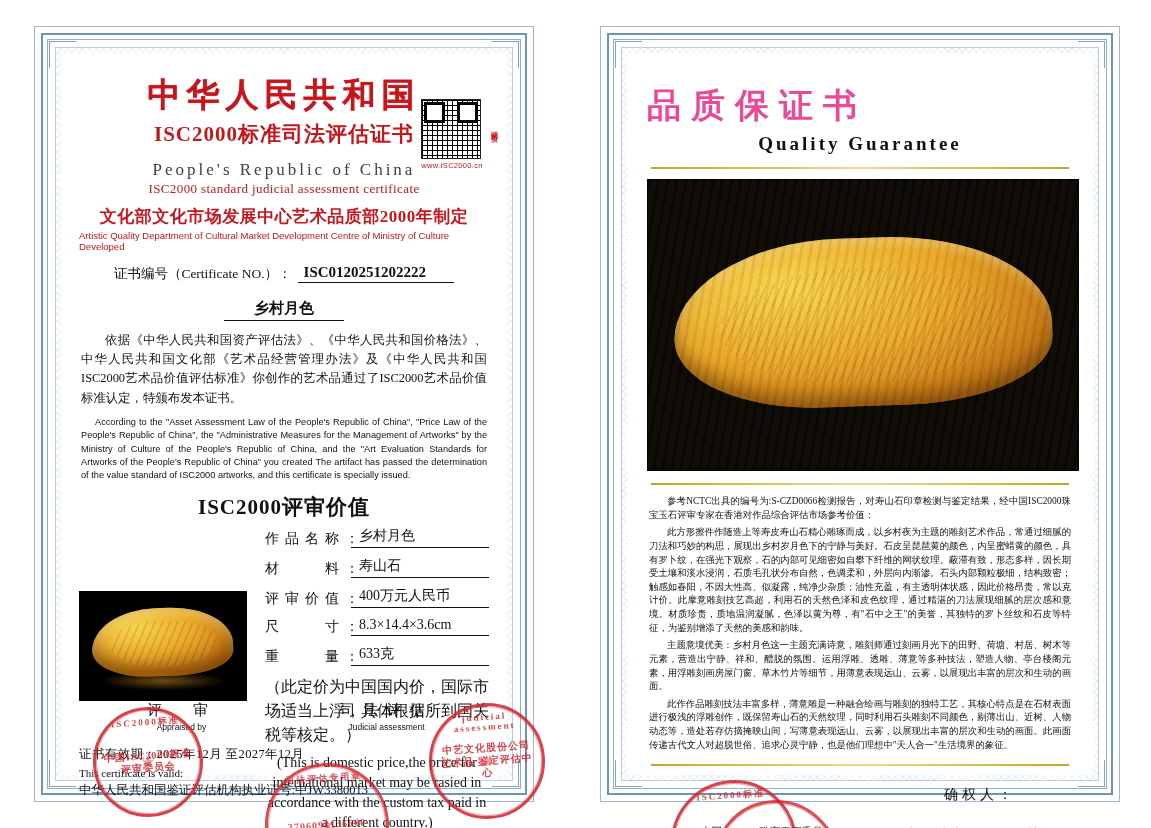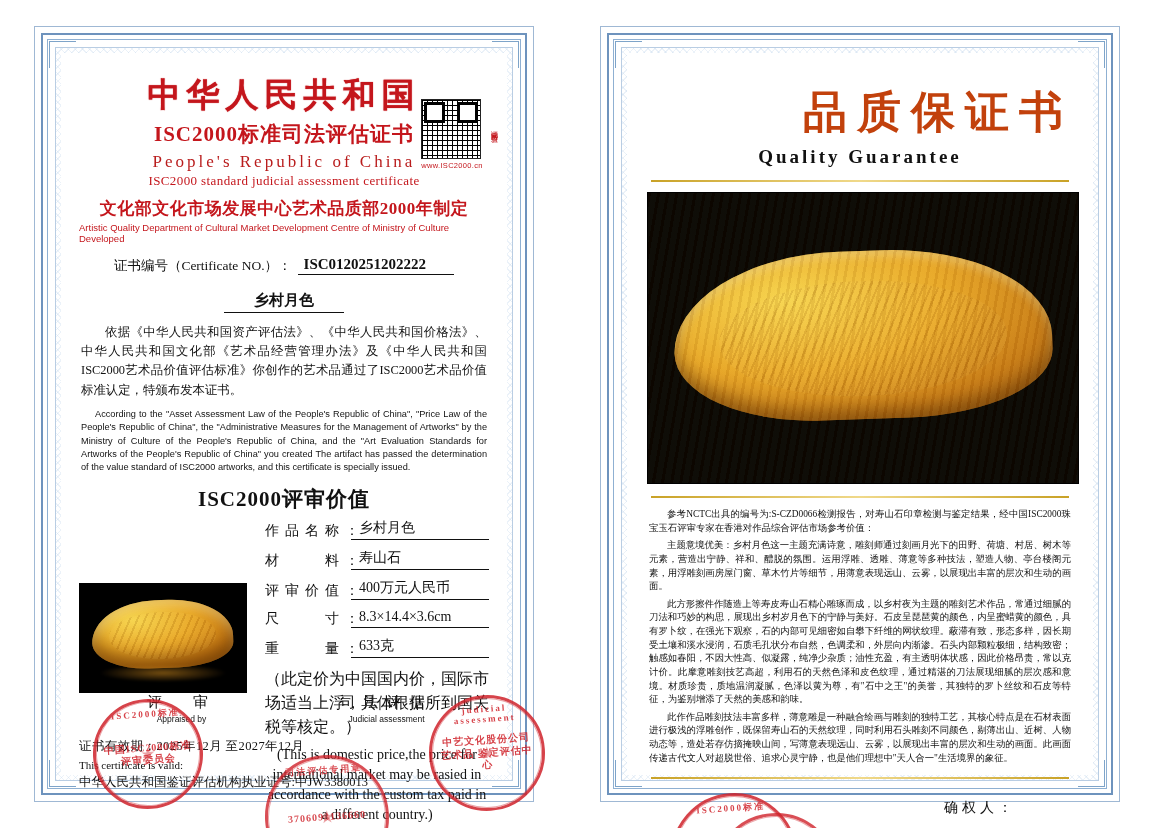--- a/index.html
+++ b/index.html
@@ -70,25 +70,25 @@
     text-align:center;
     color:#c4161c;
     font-family:"Liberation Serif", serif;
     font-weight:bold;
     font-size:21px;
     letter-spacing:1px;
     margin:2px 0 4px 0;
   }
   .title-en{
     text-align:center;
-    color:#b91c1c;
+    color:#404040;
     font-family:"Liberation Serif", serif;
     font-size:17px;
     letter-spacing:3px;
-    margin:4px 0 1px 0;
+    margin:12px 0 1px 0;
   }
   .title-en2{
     text-align:center;
     color:#c4161c;
     font-family:"Liberation Serif", serif;
     font-size:13px;
     letter-spacing:.4px;
     margin:1px 0 8px 0;
   }
   .sub-cn{
@@ -248,21 +248,21 @@
     margin-top:14px;font-size:12.5px;color:#111;font-family:"Liberation Serif", serif;
     letter-spacing:.4px;
   }
   .valid-en{font-size:11px;color:#111;font-family:"Liberation Serif", serif;margin-top:4px;}
   .valid-lic{font-size:12.5px;color:#111;font-family:"Liberation Serif", serif;margin-top:3px;}
 
   
   #cert-right{left:600px;top:26px;width:520px;height:776px;}
   .r-pad{position:absolute;inset:0;padding:14px 20px;box-sizing:border-box;}
   .r-title{
-    text-align:right;font-size:44px;font-weight:bold;color:#c2410c;
+    text-align:left;font-size:34px;font-weight:bold;color:#ec4899;
     font-family:"Liberation Serif", serif;letter-spacing:10px;margin-top:16px;
   }
   .r-title-en{
     text-align:center;font-size:19px;font-weight:bold;color:#111;
     font-family:"Liberation Serif", serif;letter-spacing:3px;margin-top:4px;
   }
   .gold-rule{
     height:2px;background:linear-gradient(90deg,#c9a227,#f0d98a,#c9a227);
     margin:12px 4px 10px 4px;
   }
@@ -427,22 +427,22 @@
         <div class="gold-rule"></div>
 
         <div class="photo-right">
           <div class="stone"></div>
           <div class="carve"></div>
         </div>
 
         <div class="gold-rule"></div>
 
         <div class="r-text">参考NCTC出具的编号为:S-CZD0066检测报告，对寿山石印章检测与鉴定结果，经中国ISC2000珠宝玉石评审专家在香港对作品综合评估市场参考价值：</div>
+        <div class="r-text">此方形擦件作随造上等寿皮寿山石精心雕琢而成，以乡村夜为主题的雕刻艺术作品，常通过细腻的刀法和巧妙的构思，展现出乡村岁月色下的宁静与美好。石皮呈琵琶黄的颜色，内呈蜜蜡黄的颜色，具有罗卜纹，在强光下观察，石的内部可见细密如自攀下纤维的网状纹理。蔽滞有致，形态多样，因长期受土壤和溪水浸润，石质毛孔状分布自然，色调柔和，外层向内渐渗。石头内部颗粒极细，结构致密；触感如春阳，不因大性高、似凝露，纯净少杂质；油性充盈，有主透明体状感，因此价格昂贵，常以克计价。此摩意雕刻技艺高超，利用石的天然色泽和皮色纹理，通过精湛的刀法展现细腻的层次感和意境。材质珍贵，质地温润凝腻，色泽以黄为尊，有"石中之王"的美誉，其独特的罗卜丝纹和石皮等特征，为鉴别增添了天然的美感和韵味。</div>
         <div class="r-text">主题意境优美：乡村月色这一主题充满诗意，雕刻师通过刻画月光下的田野、荷塘、村居、树木等元素，营造出宁静、祥和、醴脱的氛围。运用浮雕、透雕、薄意等多种技法，塑造人物、亭台楼阁元素，用浮雕刻画房屋门窗、草木竹片等细节，用薄意表现远山、云雾，以展现出丰富的层次和生动的画面。</div>
-        <div class="r-text">此方形擦件作随造上等寿皮寿山石精心雕琢而成，以乡村夜为主题的雕刻艺术作品，常通过细腻的刀法和巧妙的构思，展现出乡村岁月色下的宁静与美好。石皮呈琵琶黄的颜色，内呈蜜蜡黄的颜色，具有罗卜纹，在强光下观察，石的内部可见细密如自攀下纤维的网状纹理。蔽滞有致，形态多样，因长期受土壤和溪水浸润，石质毛孔状分布自然，色调柔和，外层向内渐渗。石头内部颗粒极细，结构致密；触感如春阳，不因大性高、似凝露，纯净少杂质；油性充盈，有主透明体状感，因此价格昂贵，常以克计价。此摩意雕刻技艺高超，利用石的天然色泽和皮色纹理，通过精湛的刀法展现细腻的层次感和意境。材质珍贵，质地温润凝腻，色泽以黄为尊，有"石中之王"的美誉，其独特的罗卜丝纹和石皮等特征，为鉴别增添了天然的美感和韵味。</div>
         <div class="r-text">此作作品雕刻技法丰富多样，薄意雕是一种融合绘画与雕刻的独特工艺，其核心特点是在石材表面进行极浅的浮雕创作，既保留寿山石的天然纹理，同时利用石头雕刻不同颜色，剔薄出山、近树、人物动态等，造处若存仿摘掩映山间，写薄意表现远山、云雾，以展现出丰富的层次和生动的画面。此画面传递古代文人对超脱世俗、追求心灵宁静，也是他们理想中"天人合一"生活境界的象征。</div>
 
         <div class="gold-rule"></div>
 
         <div class="r-foot">
           <div class="r-foot-left">
             <div class="r-org">中国ISC2000珠宝玉石委员会</div>
             <div class="stamp r1">
               <div class="st-arc">ISC2000标准</div>
 

